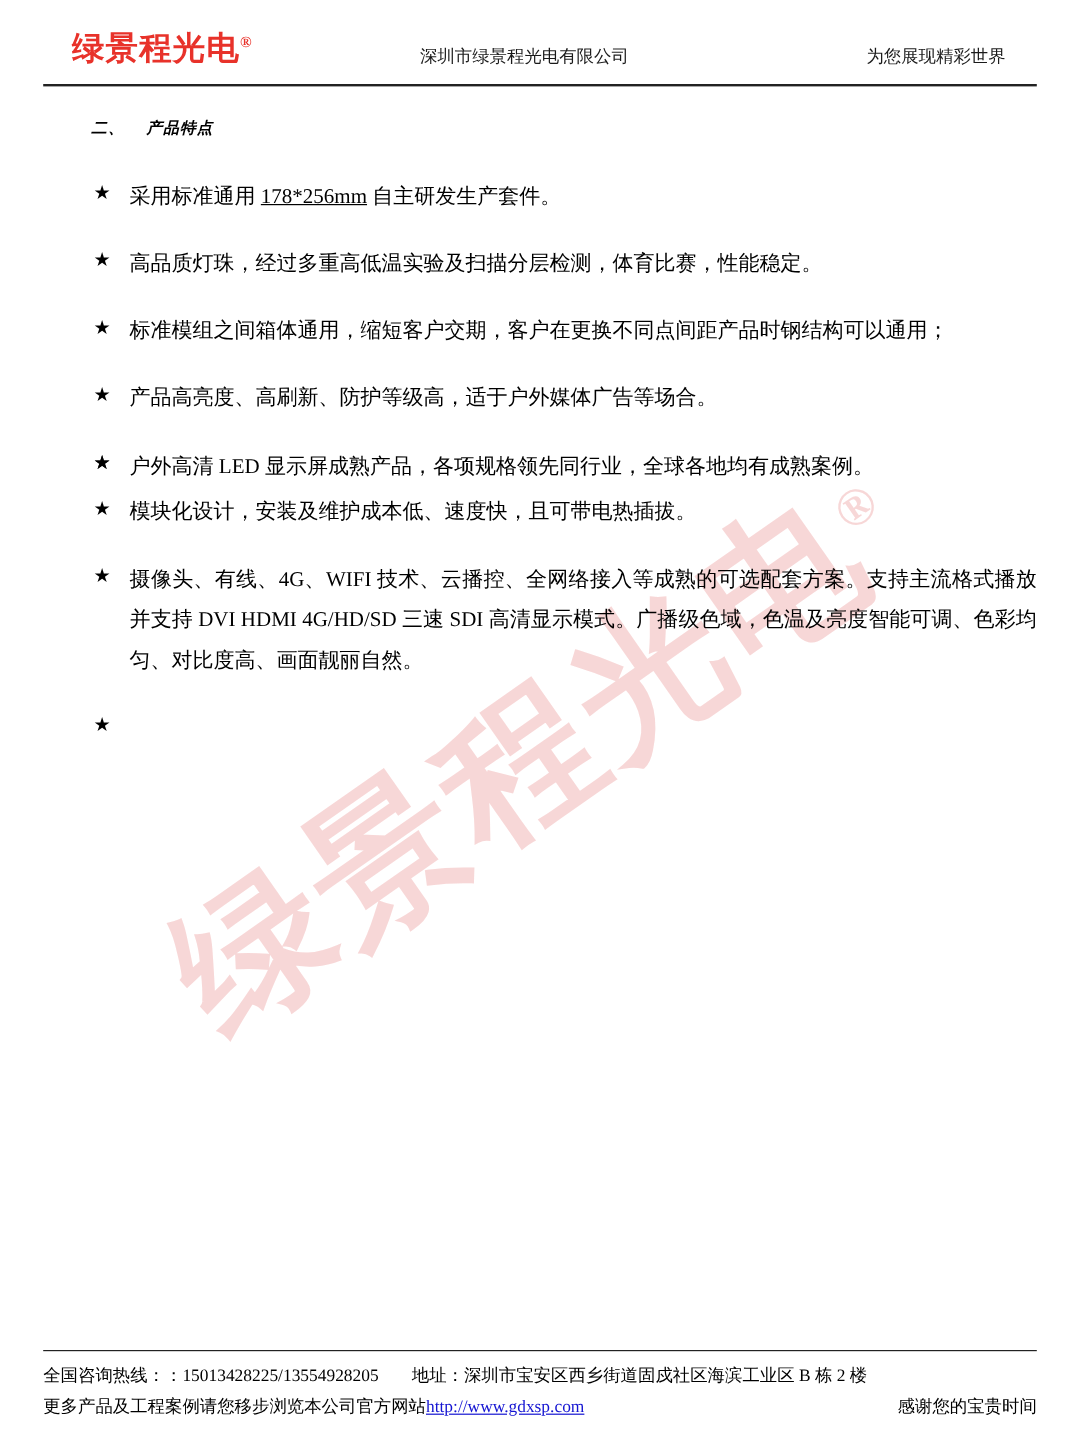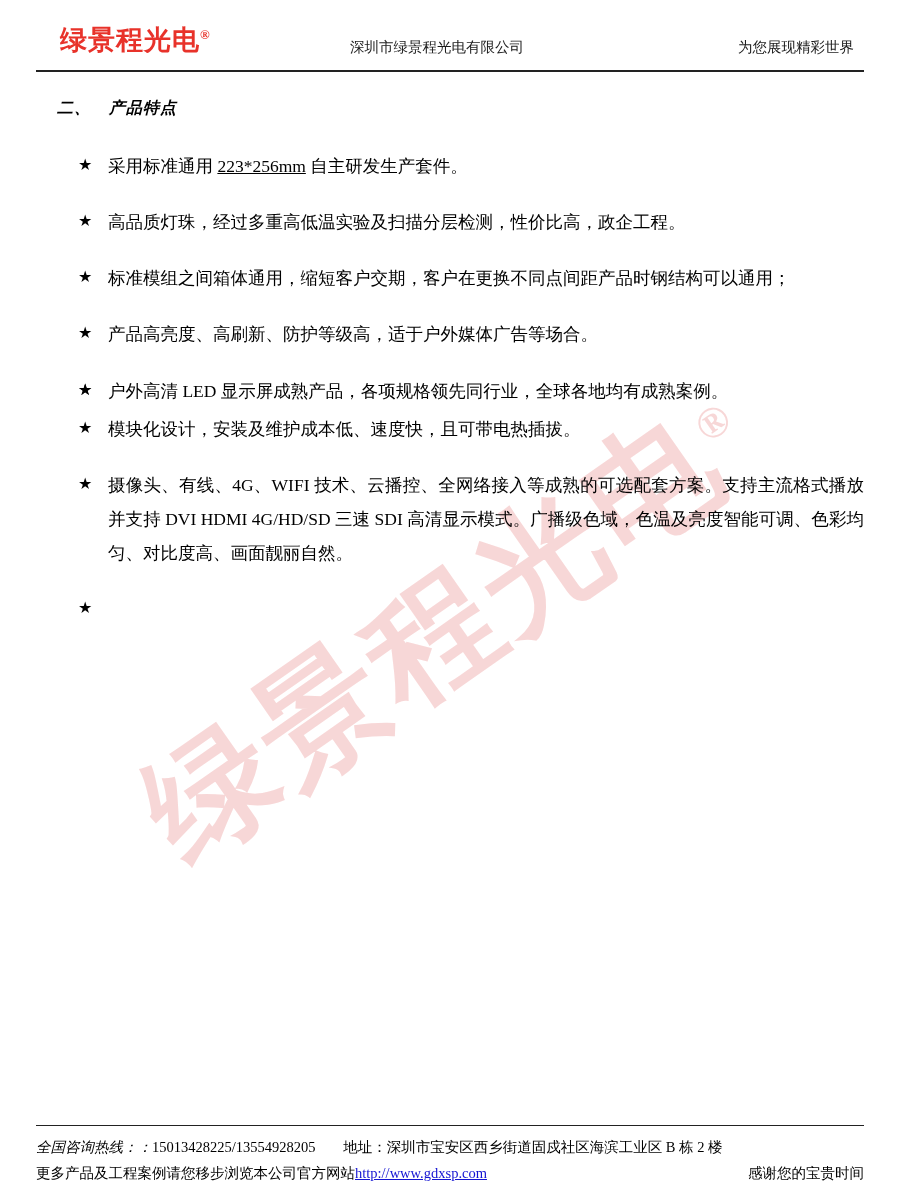--- a/index.html
+++ b/index.html
@@ -71,21 +71,21 @@
   .header-center {
     position: absolute;
     left: 314px;
     top: 22px;
     font-size: 14.5px;
     color: #1a1a1a;
     white-space: nowrap;
   }
   .header-right {
     position: absolute;
-    right: 10px;
+    right: 26px;
     top: 22px;
     font-size: 14.5px;
     color: #1a1a1a;
     white-space: nowrap;
   }
   .header-rule {
     position: absolute;
     left: 36px;
     top: 70px;
     width: 828px;
@@ -95,24 +95,24 @@
 
   
   .content {
     position: absolute;
     left: 36px;
     top: 98px;
     width: 828px;
     z-index: 1;
   }
   .section-title {
-    font-size: 16px;
+    font-size: 13px;
     font-weight: bold;
     font-style: italic;
-    margin: 0 0 0 21px;
+    margin: 0 0 0 40px;
     letter-spacing: 1px;
     white-space: nowrap;
   }
   .section-title .num {
     font-style: italic;
     margin-right: 18px;
   }
 
   .bullets {
     margin-top: 30px;
@@ -157,21 +157,20 @@
     font-size: 14.5px;
     line-height: 1.75;
   }
   .footer-row {
     position: relative;
     display: block;
     white-space: nowrap;
   }
   .footer-left {
     display: inline-block;
-    font-style: italic;
   }
   .footer-addr {
     display: inline-block;
     margin-left: 24px;
   }
   .footer-row2 {
     position: relative;
     display: flex;
     justify-content: space-between;
     align-items: baseline;
@@ -205,26 +204,26 @@
 
   <div class="content">
     <div class="section-title">
       <span class="num">二、</span><span>产品特点</span>
     </div>
 
     <div class="bullets">
 
       <p class="bullet">
         <span class="star">★</span>
-        <span>采用标准通用 </span><span class="uline">223*256mm</span><span> 自主研发生产套件。</span>
-      </p>
-
-      <p class="bullet">
-        <span class="star">★</span>
-        <span>高品质灯珠，经过多重高低温实验及扫描分层检测，性价比高，政企工程。</span>
+        <span>采用标准通用 </span><span class="uline">178*256mm</span><span> 自主研发生产套件。</span>
+      </p>
+
+      <p class="bullet">
+        <span class="star">★</span>
+        <span>高品质灯珠，经过多重高低温实验及扫描分层检测，体育比赛，性能稳定。</span>
       </p>
 
       <p class="bullet">
         <span class="star">★</span>
         <span>标准模组之间箱体通用，缩短客户交期，客户在更换不同点间距产品时钢结构可以通用；</span>
       </p>
 
       <p class="bullet">
         <span class="star">★</span>
         <span>产品高亮度、高刷新、防护等级高，适于户外媒体广告等场合。</span>

